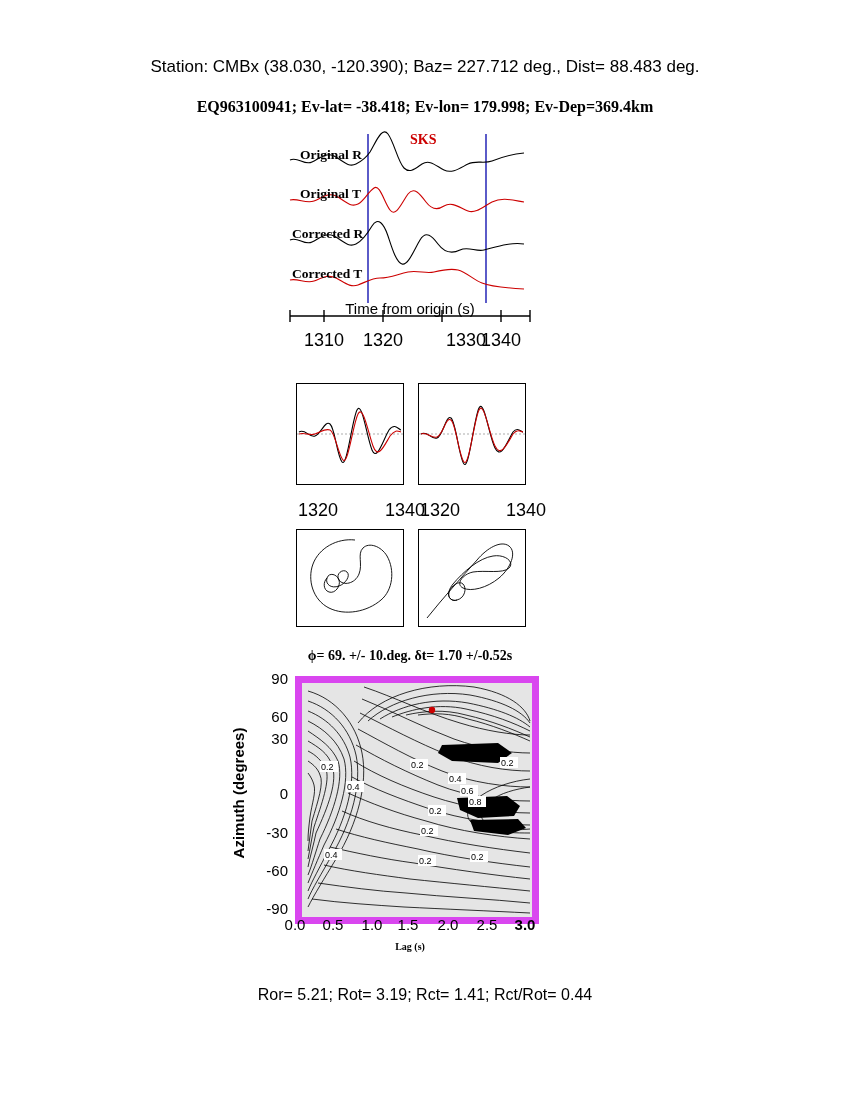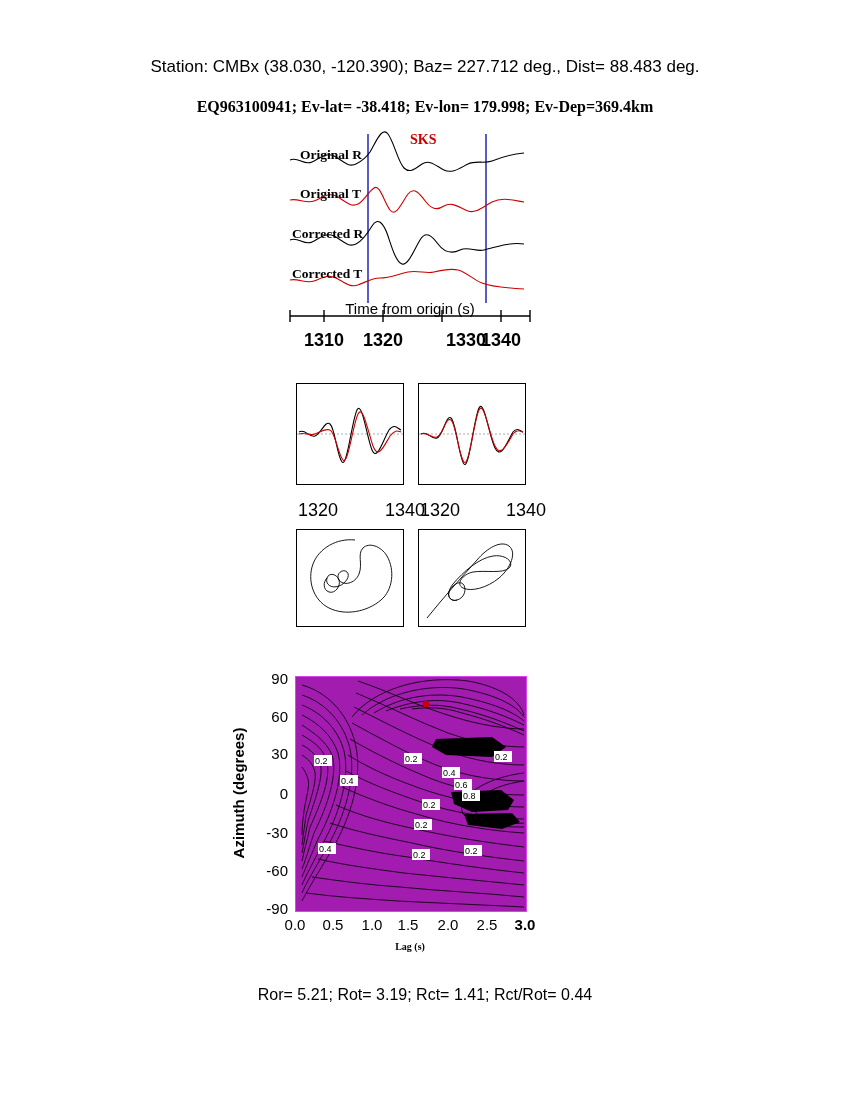--- a/index.html
+++ b/index.html
@@ -84,21 +84,20 @@
     left: 280px;
     top: 330px;
     width: 260px;
     font-size: 18px;
     font-family: "Liberation Sans", sans-serif;
   }
   #axis-time-ticklabels span {
     position: absolute;
     transform: translateX(-50%);
     white-space: nowrap;
-    font-weight: bold;
   }
 
   
   .minipanel {
     position: absolute;
     border: 1px solid #000;
     background: #fff;
   }
   #mini-wave-left  { left: 296px; top: 383px; width: 106px; height: 100px; }
   #mini-wave-right { left: 418px; top: 383px; width: 106px; height: 100px; }
@@ -131,22 +130,22 @@
     font-weight: bold;
     font-family: "Liberation Serif", serif;
     white-space: nowrap;
   }
   #contour-plot {
     position: absolute;
     left: 295px;
     top: 676px;
     width: 230px;
     height: 234px;
-    border: 1px solid #d946ef;
-    background: #a21caf;
+    border: 7px solid #d946ef;
+    background: #e5e5e5;
     overflow: hidden;
   }
   #contour-ylabel {
     position: absolute;
     left: 238px;
     top: 793px;
     transform: translate(-50%, -50%) rotate(-90deg);
     font-size: 15px;
     font-weight: bold;
     font-family: "Liberation Sans", sans-serif;
@@ -268,20 +267,21 @@
       <path fill="none" stroke="#000000" stroke-width="0.9" d="M58,10 C40,8 22,18 16,34 C10,50 16,70 32,78 C48,86 70,82 84,70 C96,60 98,40 90,26 C84,16 72,12 66,18 C60,24 66,34 62,44 C58,54 46,56 42,50 C38,44 46,38 50,42 C54,46 48,54 42,56 C34,59 28,54 30,48 C32,42 40,44 42,50 C44,56 38,64 32,62 C26,60 26,52 30,48"></path>
     </svg>
   </div>
 
   <div class="minipanel" id="mini-part-right">
     <svg width="106" height="96" viewBox="0 0 106 96">
       <path fill="none" stroke="#000000" stroke-width="0.9" d="M8,88 C24,68 42,48 58,30 C68,18 82,10 90,16 C98,22 92,38 80,48 C68,58 52,62 44,58 C36,54 44,44 54,42 C66,40 84,44 90,38 C96,32 86,24 74,26 C60,28 44,42 34,54 C26,64 30,72 38,70 C46,68 48,58 44,54 C40,50 32,56 30,62 C28,68 34,72 38,70"></path>
     </svg>
   </div>
 
+  <div id="contour-title">ϕ= 69. +/- 10.deg. δt= 1.70 +/-0.52s</div>
 
   <div id="contour-plot">
     <svg width="230" height="234" viewBox="0 0 230 234">
 
       <path d="M155,115 L205,113 L218,123 L212,133 L176,135 L158,127 Z" fill="#000000"></path>
       <path d="M140,62 L196,60 L210,70 L196,80 L150,78 L136,70 Z" fill="#000000"></path>
       <path d="M168,137 L216,136 L224,145 L206,152 L172,148 Z" fill="#000000"></path>
 
       <g fill="none" stroke="#000000" stroke-width="0.8">
         <path d="M6,8 C34,16 54,40 60,70 C66,100 56,140 34,176 C22,196 12,212 6,224"></path>
@@ -355,21 +355,21 @@
 
       <circle cx="130" cy="27" r="3.2" fill="#cc0000"></circle>
     </svg>
   </div>
 
   <div id="contour-ylabel">Azimuth (degrees)</div>
 
   <div id="contour-ytick-labels">
     <span style="top:2px;">90</span>
     <span style="top:40px;">60</span>
-    <span style="top:77px;">30</span>
+    <span style="top:62px;">30</span>
     <span style="top:117px;">0</span>
     <span style="top:156px;">-30</span>
     <span style="top:194px;">-60</span>
     <span style="top:232px;">-90</span>
   </div>
 
   <div id="contour-xtick-labels">
     <span style="left:0px;">0.0</span>
     <span style="left:38px;">0.5</span>
     <span style="left:77px;">1.0</span>

